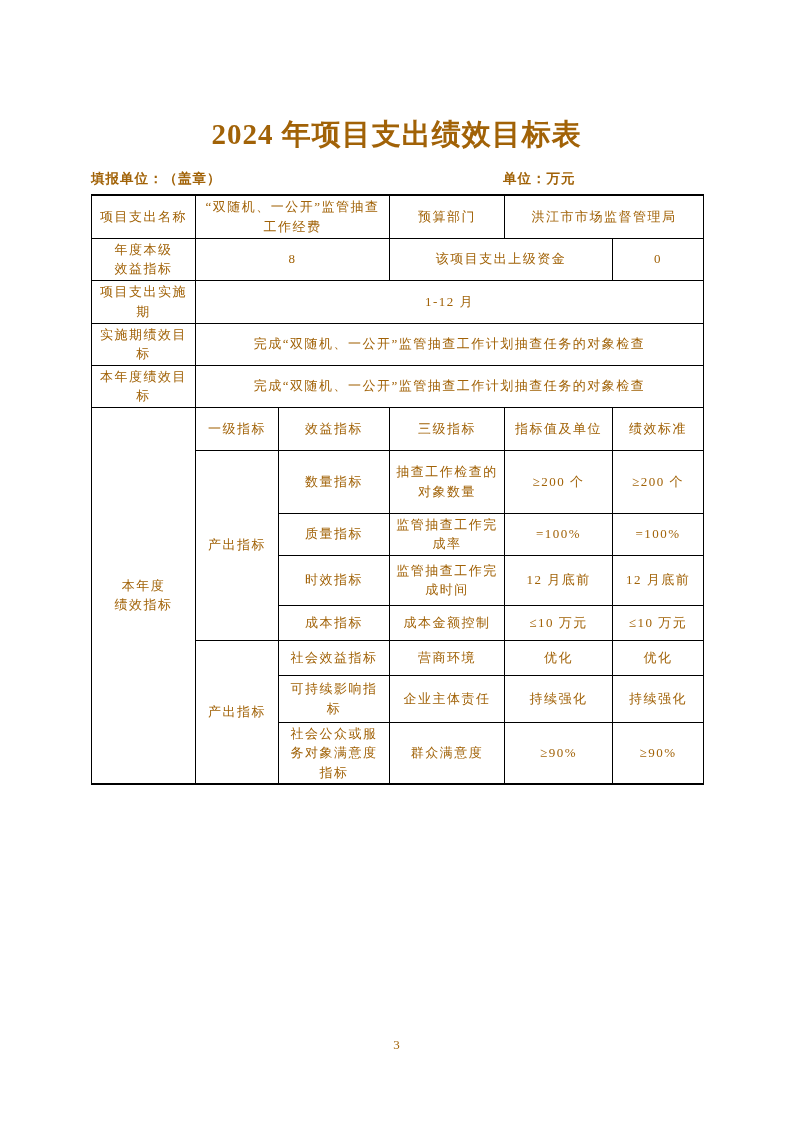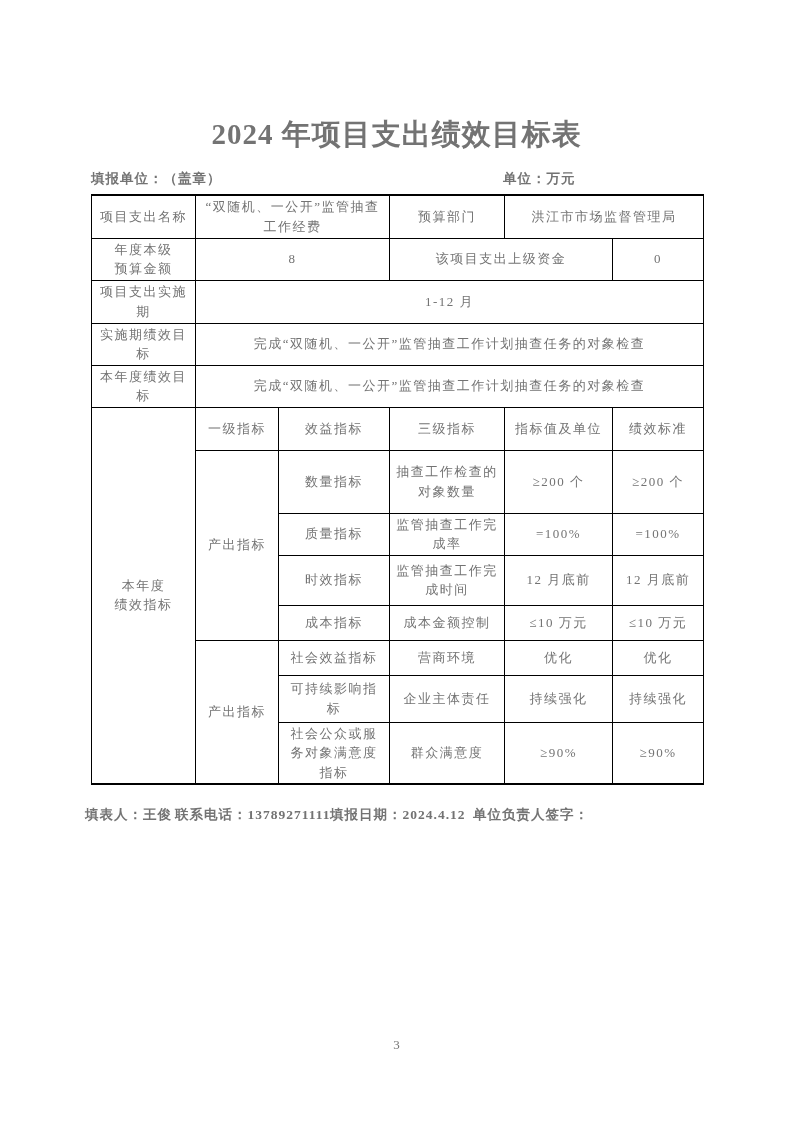--- a/index.html
+++ b/index.html
@@ -2,21 +2,21 @@
 <html><head>
 <meta charset="utf-8">
 <style>
   * { margin: 0; padding: 0; box-sizing: border-box; }
   html, body { background: #ffffff; }
   .page {
     position: relative;
     width: 793px;
     height: 1122px;
     background: #ffffff;
-    color: #737373;
+    color: #a16207;
     font-family: "Liberation Serif", "DejaVu Serif", serif;
     overflow: hidden;
     margin: 0 auto;
   }
   .doc-title {
     position: absolute;
     top: 115px;
     left: 0;
     width: 100%;
     text-align: center;
@@ -121,21 +121,21 @@
     <tbody>
       <tr class="h43">
         <td>项目支出名称</td>
         <td colspan="2">“双随机、一公开”监管抽查
 工作经费</td>
         <td>预算部门</td>
         <td colspan="2">洪江市市场监督管理局</td>
       </tr>
       <tr class="h42">
         <td>年度本级
-预算金额</td>
+效益指标</td>
         <td colspan="2">8</td>
         <td colspan="2">该项目支出上级资金</td>
         <td>0</td>
       </tr>
       <tr class="h43">
         <td>项目支出实施
 期</td>
         <td colspan="5">1-12 月</td>
       </tr>
       <tr class="h37">
@@ -203,22 +203,16 @@
         <td>社会公众或服
 务对象满意度
 指标</td>
         <td>群众满意度</td>
         <td>≥90%</td>
         <td>≥90%</td>
       </tr>
     </tbody>
   </table>
 
-  <div class="footer-line">
-    <span class="f-preparer">填表人：王俊</span>
-    <span class="f-phone">联系电话：13789271111</span>
-    <span class="f-date">填报日期：2024.4.12</span>
-    <span class="f-signature">单位负责人签字：</span>
-  </div>
 
   <div class="page-number">3</div>
 
 </div>
 
 </body></html>

